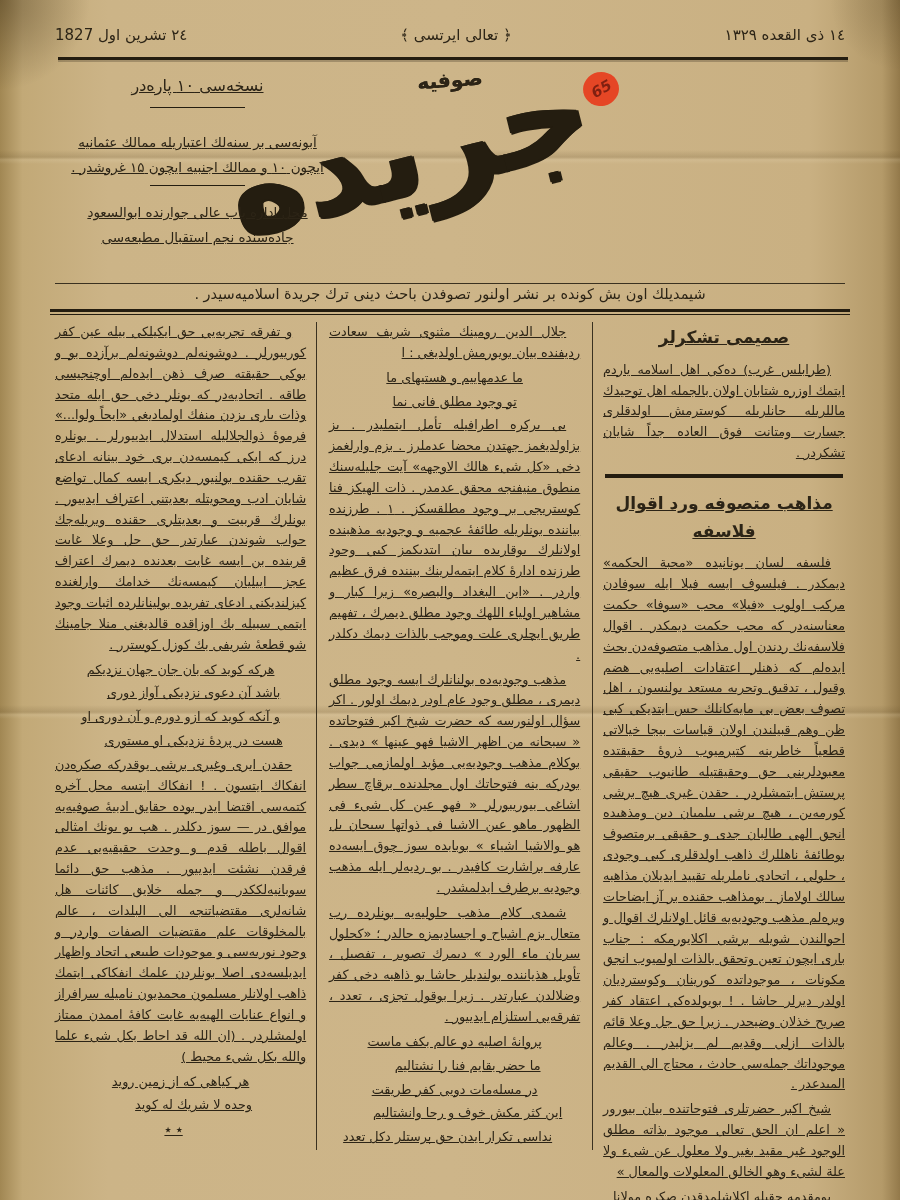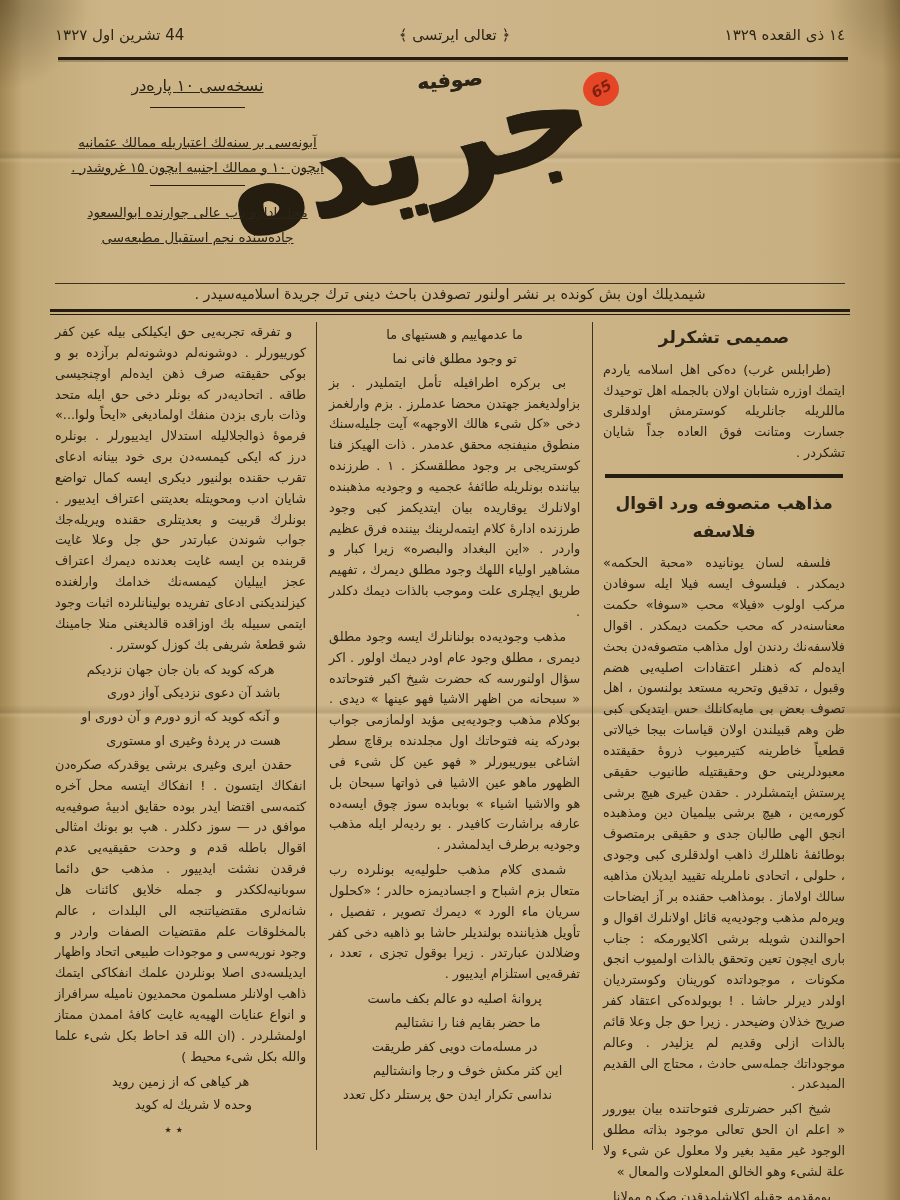--- a/index.html
+++ b/index.html
@@ -43,21 +43,21 @@
     transform:rotate(-12deg);opacity:.92;}
   .stamp span{font-size:15px;font-style:italic;font-weight:bold;color:#7a1408;transform:rotate(-18deg);}
   
   .sub-thinrule{position:absolute;top:283px;left:55px;right:55px;height:1px;background:#3a3120;}
   .subtitle{position:absolute;top:286px;left:0;width:100%;text-align:center;font-size:14.5px;}
   .sub-dbl{position:absolute;left:50px;right:50px;}
   .sub-dbl .a{height:3px;background:#241d10;}
   .sub-dbl .b{height:1px;background:#241d10;margin-top:2px;}
   
   .main{position:absolute;top:322px;right:55px;left:55px;height:830px;display:flex;direction:rtl;}
-  .col{font-size:12.8px;line-height:1.63;text-align:justify;text-justify:inter-word;}
+  .col{font-size:12.8px;line-height:1.63;text-align:justify;text-justify:inter-word;text-decoration:underline;}
   .col-r{width:262px;padding-left:10px;}
   .col-m{width:272px;padding:0 12px;}
   .col-l{width:272px;padding-right:10px;}
   .vdiv{width:1px;background:#3a3120;height:828px;}
   .col p{margin:0 0 4px 0;text-indent:14px;}
   .col .verse{text-align:center;text-indent:0;margin:3px 0;}
   .col .verse.in1{padding-left:26px;}
   .heading{text-align:center;font-size:17px;font-weight:bold;text-indent:0;margin:2px 0 8px 0;}
   .thickdiv{height:4px;background:#241d10;margin:10px 2px 12px 2px;}
   .ornament{text-align:center;font-size:13px;letter-spacing:4px;margin-top:6px;text-indent:0;}
@@ -65,21 +65,21 @@
 </style>
 </head>
 <body>
 
 <div class="crease" style="top:150px"></div>
 <div class="crease" style="top:705px"></div>
 
 <div class="topbar">
   <span class="d">١٤ ذى القعده ١٣٢٩</span>
   <span class="d">﴿ تعالى ايرتسى ﴾</span>
-  <span class="d">44 تشرين اول ١٣٢٧</span>
+  <span class="d">٢٤ تشرين اول 1827</span>
 </div>
 <div class="toprule"></div>
 
 <div class="header">
 
 
   <div class="masthead">
     <div class="m-city">صوفيه</div><br>
     <div class="m-title">جريده</div>
   </div>
@@ -112,39 +112,40 @@
     <div class="thickdiv"></div>
     <div class="heading">مذاهب متصوفه ورد اقوال فلاسفه</div>
     <p>فلسفه لسان يونانيده «محبة الحكمه» ديمكدر . فيلسوف ايسه فيلا ايله سوفادن مركب اولوب «فيلا» محب «سوفا» حكمت معناسنه‌در كه محب حكمت ديمكدر . اقوال فلاسفه‌نك ردندن اول مذاهب متصوفه‌دن بحث ايده‌لم كه ذهنلر اعتقادات اصليه‌يى هضم وقبول ، تدقيق وتحريه مستعد بولنسون ، اهل تصوف بعض بى مايه‌كانلك حس ايتديكى كبى ظن وهم قبيلندن اولان قياسات بيجا خيالاتى قطعياً خاطرينه كتيرميوب ذروهٔ حقيقتده معبودلرينى حق وحقيقتيله طانيوب حقيقى پرستش ايتمشلردر . حقدن غيرى هيچ برشى كورمه‌ين ، هيچ برشى بيلميان دين ومذهبده انجق الهى طالبان جدى و حقيقى برمتصوف بوطائفهٔ ناهللرك ذاهب اولدقلرى كبى وجودى ، حلولى ، اتحادى ناملريله تقييد ايديلان مذاهبه سالك اولاماز . بومذاهب حقنده بر آز ايضاحات ويره‌لم مذهب وجوديه‌يه قائل اولانلرك اقوال و احوالندن شويله برشى اكلايورمكه : جناب بارى ايچون تعين وتحقق بالذات اولميوب انجق مكونات ، موجوداتده كورينان وكوسترديان اولدر ديرلر حاشا . ! بويولده‌كى اعتقاد كفر صريح خذلان وضيحدر . زيرا حق جل وعلا قائم بالذات ازلى وقديم لم يزليدر . وعالم موجوداتك جمله‌سى حادث ، محتاج الى القديم المبدعدر .</p>
     <p>شيخ اكبر حضرتلرى فتوحاتنده بيان بيورور « اعلم ان الحق تعالى موجود بذاته مطلق الوجود غير مقيد بغير ولا معلول عن شىء ولا علة لشىء وهو الخالق المعلولات والمعال »</p>
     <p>بومقدمه حقيله اكلاشلمدقدن صكره مولانا</p>
   </div>
 
   <div class="vdiv"></div>
 
   <div class="col col-m">
+    <p>جلال الدين رومينك مثنوى شريف سعادت رديفنده بيان بويورمش اولديغى : ا</p>
     <p class="verse">ما عدمهاييم و هستيهاى ما</p>
     <p class="verse">تو وجود مطلق فانى نما</p>
     <p>بى بركره اطرافيله تأمل ايتمليدر . بز بزاولديغمز جهتدن محضا عدملرز . بزم وارلغمز دخى «كل شىء هالك الاوجهه» آيت جليله‌سنك منطوق منيفنجه محقق عدمدر . ذات الهيكز فنا كوستريجى بر وجود مطلقسكز . ١ . طرزنده بياننده بونلريله طائفهٔ عجميه و وجوديه مذهبنده اولانلرك يوقاريده بيان ايتديكمز كبى وجود طرزنده ادارهٔ كلام ايتمه‌لرينك بيننده فرق عظيم واردر . «اين البغداد والبصره» زيرا كبار و مشاهير اولياء اللهك وجود مطلق ديمرك ، تفهيم طريق ايچلرى علت وموجب بالذات ديمك دكلدر .</p>
     <p>مذهب وجوديه‌ده بولنانلرك ايسه وجود مطلق ديمرى ، مطلق وجود عام اودر ديمك اولور . اكر سؤال اولنورسه كه حضرت شيخ اكبر فتوحاتده « سبحانه من اظهر الاشيا فهو عينها » ديدى . بوكلام مذهب وجوديه‌يى مؤيد اولمازمى جواب بودركه ينه فتوحاتك اول مجلدنده برقاچ سطر اشاغى بيوريبورلر « فهو عين كل شىء فى الظهور ماهو عين الاشيا فى ذواتها سبحان بل هو والاشيا اشياء » بوبابده سوز چوق ايسه‌ده عارفه براشارت كافيدر . بو رديه‌لر ايله مذهب وجوديه برطرف ايدلمشدر .</p>
     <p>شمدى كلام مذهب حلوليه‌يه بونلرده رب متعال بزم اشباح و اجساديمزه حالدر ؛ «كحلول سريان ماء الورد » ديمرك تصوير ، تفصيل ، تأويل هذياننده بولنديلر حاشا بو ذاهبه دخى كفر وضلالدن عبارتدر . زيرا بوقول تجزى ، تعدد ، تفرقه‌يى استلزام ايدييور .</p>
     <p class="verse">پروانهٔ اصليه دو عالم بكف ماست</p>
     <p class="verse in1">ما حضر بقايم فنا را نشتاليم</p>
     <p class="verse">در مسله‌مات دويى كفر طريقت</p>
     <p class="verse in1">اين كثر مكش خوف و رجا وانشتاليم</p>
     <p class="endline">نداسى تكرار ايدن حق پرستلر دكل تعدد</p>
   </div>
 
   <div class="vdiv"></div>
 
   <div class="col col-l">
     <p>و تفرقه تجربه‌يى حق ايكيلكى بيله عين كفر كورييورلر . دوشونه‌لم دوشونه‌لم برآزده بو و بوكى حقيقته صرف ذهن ايده‌لم اوچنجيسى طاقه . اتحاديه‌در كه بونلر دخى حق ايله متحد وذات بارى بزدن منفك اولماديغى «ايحاً ولوا...» فرموهٔ ذوالجلاليله استدلال ايدييورلر . بونلره درز كه ايكى كيمسه‌دن برى خود بينانه ادعاى تقرب حقنده بولنيور ديكرى ايسه كمال تواضع شايان ادب ومحويتله بعديتنى اعتراف ايدييور . بونلرك قربيت و بعديتلرى حقنده ويريله‌جك جواب شوندن عبارتدر حق جل وعلا غايت قربنده بن ايسه غايت بعدنده ديمرك اعتراف عجز اييليان كيمسه‌نك خدامك وارلغنده كيزلنديكنى ادعاى تفريده بولينانلرده اثبات وجود ايتمى سبيله بك اوزاقده قالديغنى منلا جامينك شو قطعهٔ شريفى بك كوزل كوسترر .</p>
     <p class="verse">هركه كويد كه بان جان جهان نزديكم</p>
     <p class="verse in1">باشد آن دعوى نزديكى آواز دورى</p>
     <p class="verse">و آنكه كويد كه ازو دورم و آن دورى او</p>
-    <p class="verse in1">هست در پردهٔ وغيرى او مستورى</p>
+    <p class="verse in1">هست در پردهٔ نزديكى او مستورى</p>
     <p>حقدن ايرى وغيرى برشى يوقدركه صكره‌دن انفكاك ايتسون . ! انفكاك ايتسه محل آخره كتمه‌سى اقتضا ايدر بوده حقايق ادبيهٔ صوفيه‌يه موافق در — سوز دكلدر . هپ بو بونك امثالى اقوال باطله قدم و وحدت حقيقيه‌يى عدم فرقدن نشئت ايدييور . مذهب حق دائما سوبانيه‌لككدر و جمله خلايق كائنات هل شانه‌لرى مقتضياتنجه الى البلدات ، عالم بالمخلوقات علم مقتضيات الصفات واردر و وجود نوريه‌سى و موجودات طبيعى اتحاد واظهار ايديلسه‌دى اصلا بونلردن علمك انفكاكى ايتمك ذاهب اولانلر مسلمون محمديون ناميله سرافراز و انواع عنايات الهيه‌يه غايت كافهٔ اممدن ممتاز اولمشلردر . (ان الله قد احاط بكل شىء علما والله بكل شىء محيط )</p>
     <p class="verse">هر كياهى كه از زمين رويد</p>
     <p class="verse in1">وحده لا شريك له كويد</p>
     <p class="ornament">٭ ٭</p>
   </div>
 
 </div>
 
 </body></html>

